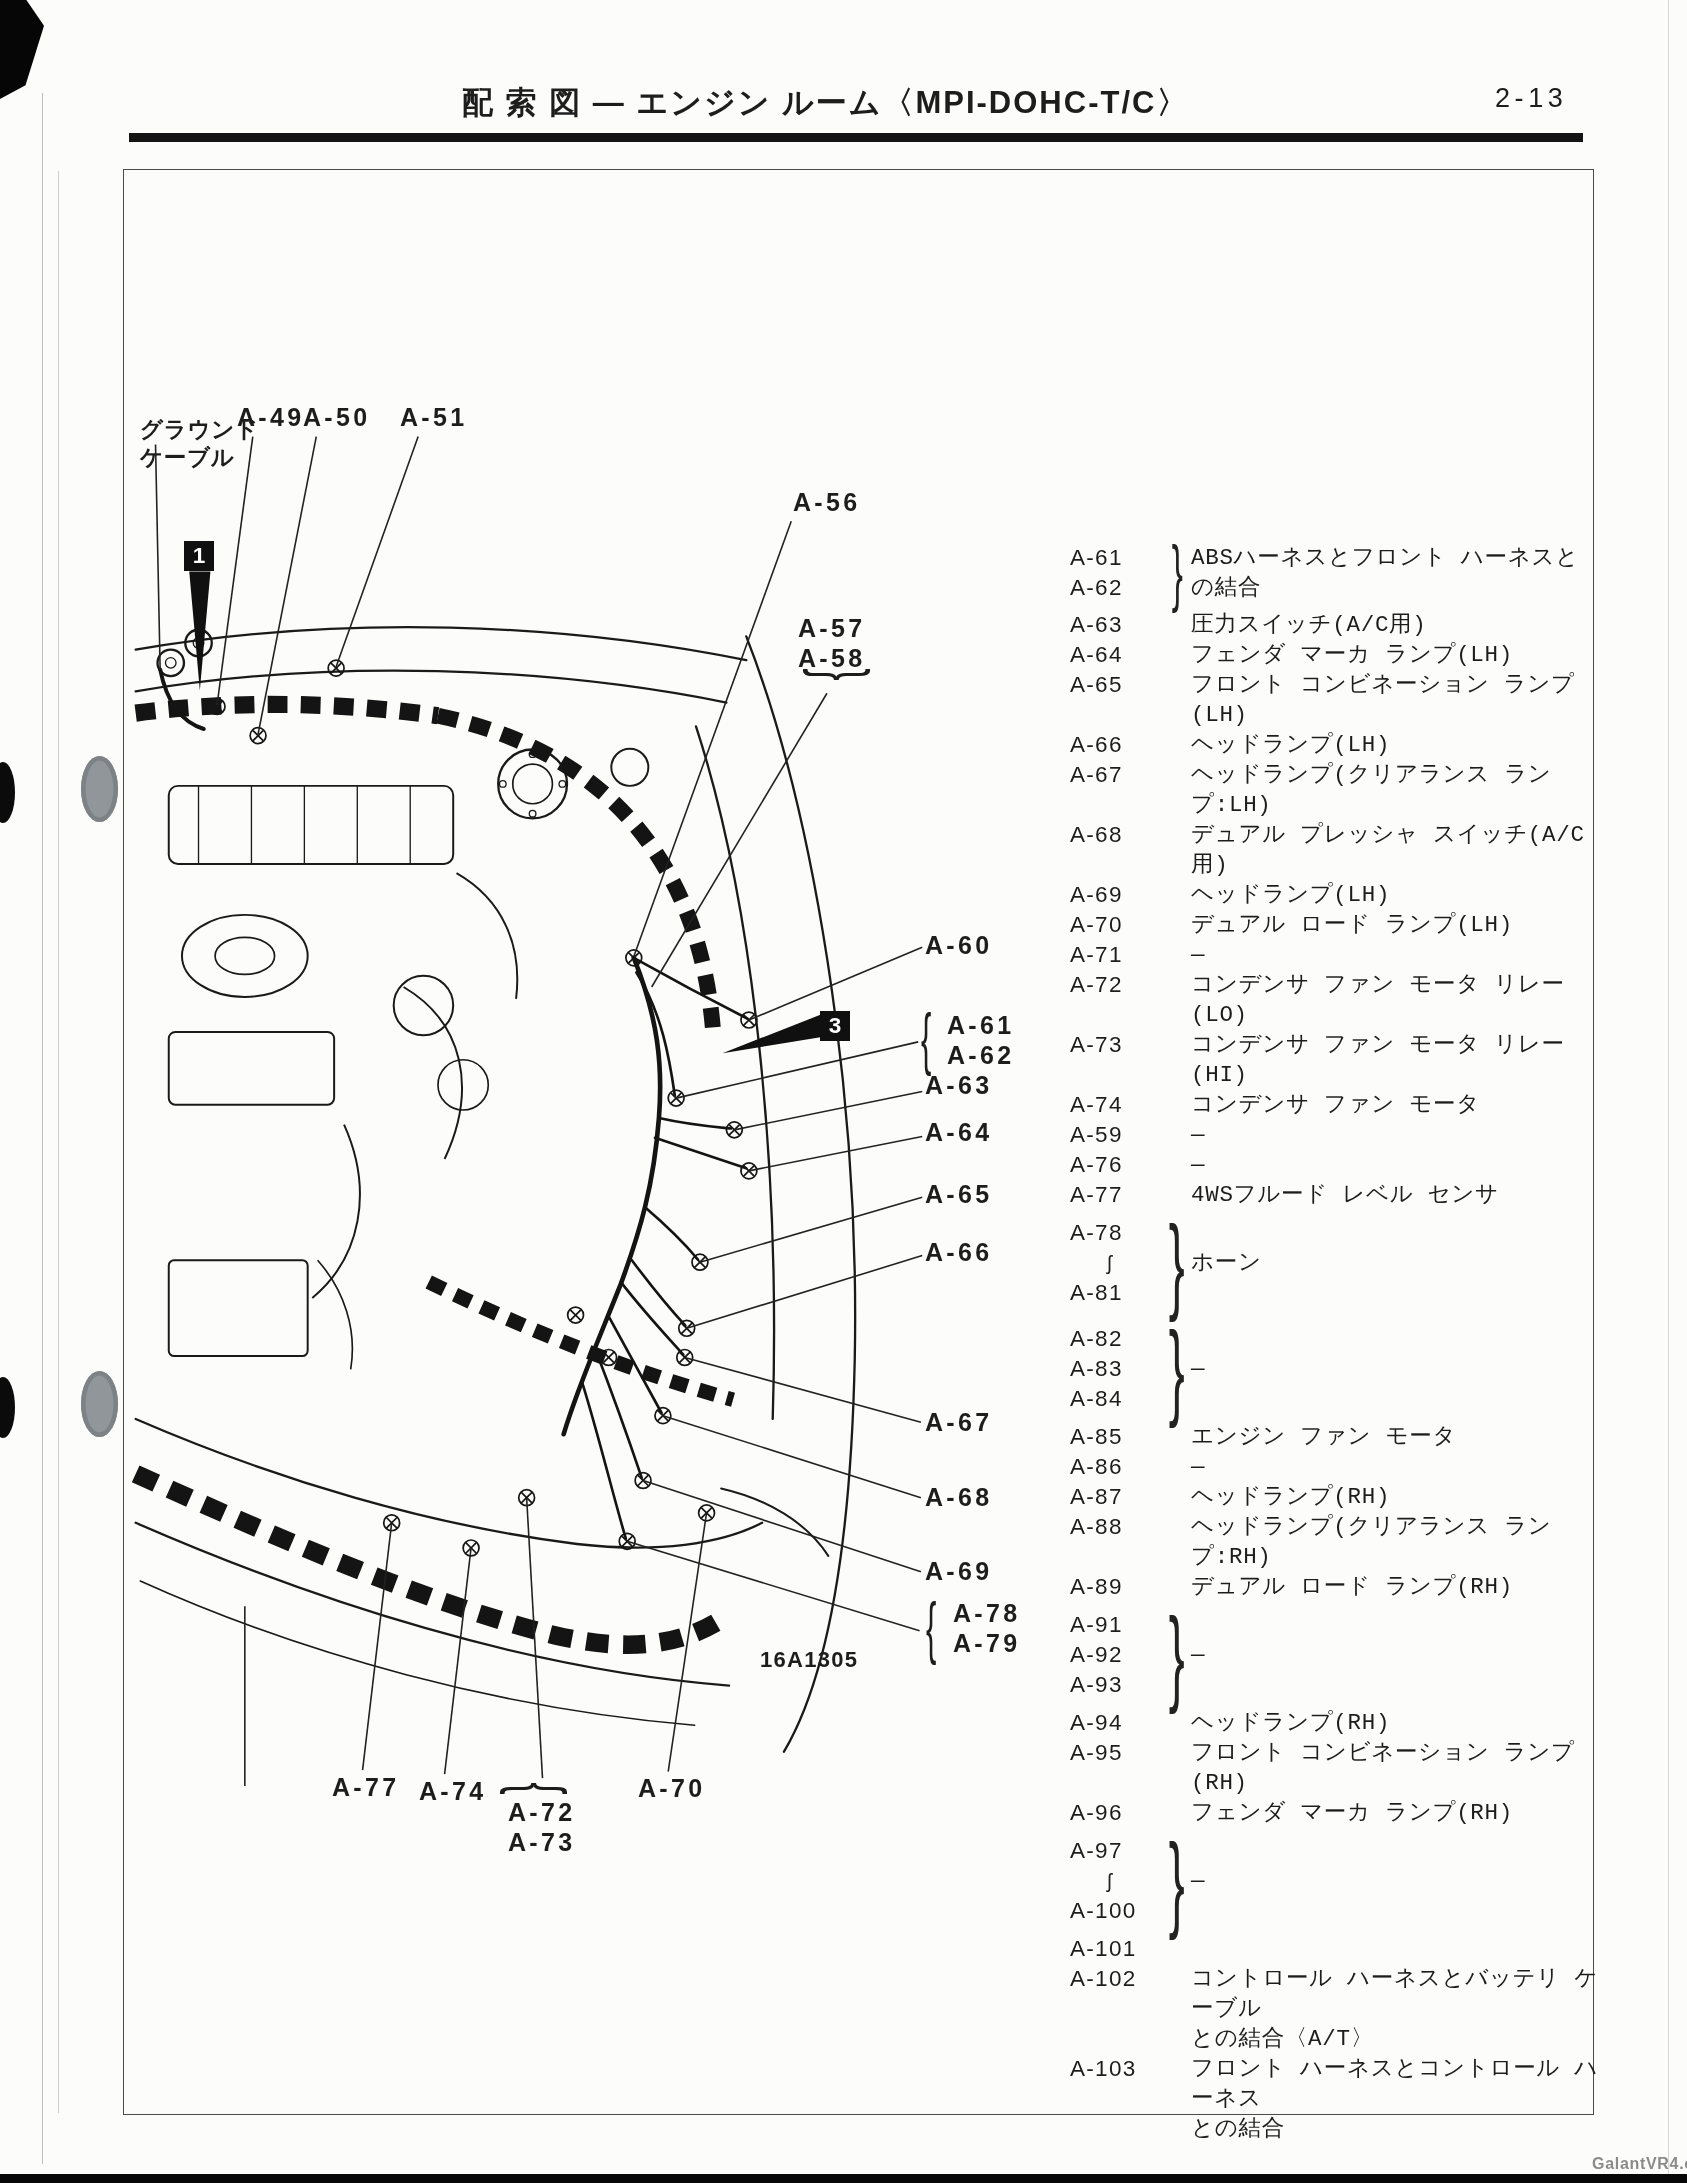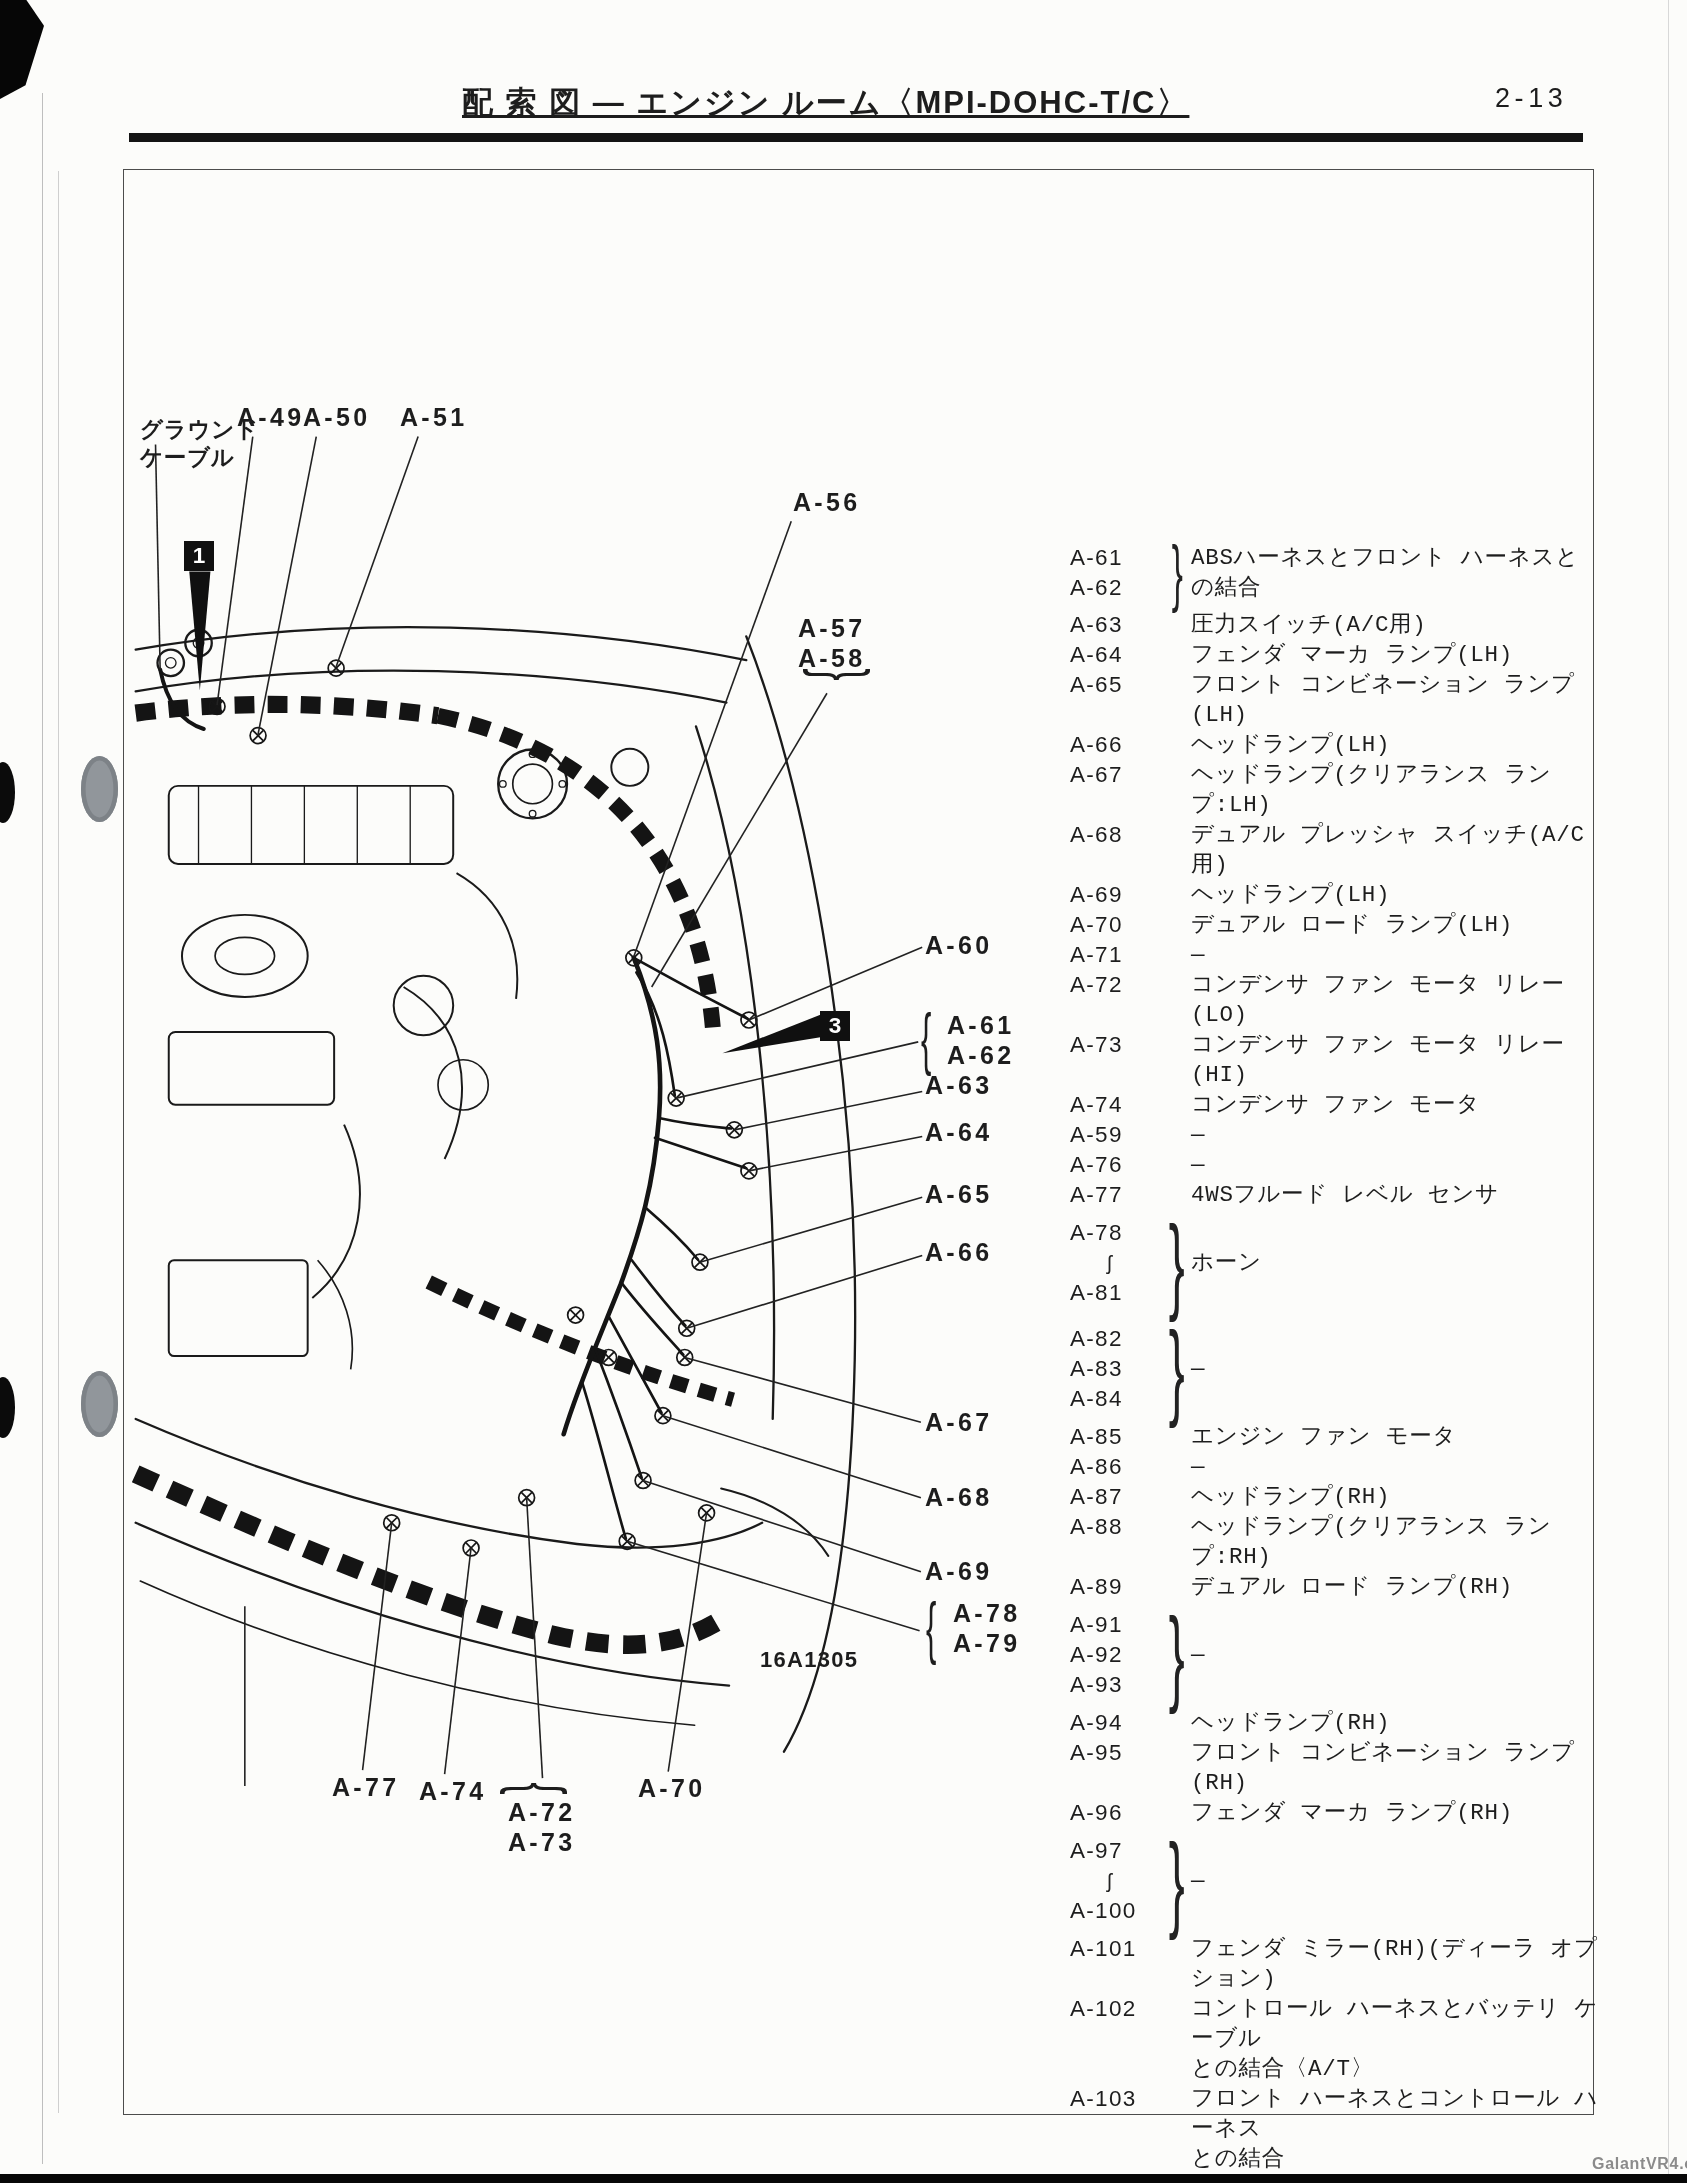--- a/index.html
+++ b/index.html
@@ -1,20 +1,20 @@
 <!DOCTYPE html>
 <html style="font-size:10.6px"><head>
 <meta charset="utf-8">
 <style>
   html,body{margin:0;padding:0;background:#6e6e6e;}
   #page{position:relative;width:1687px;height:2183px;background:#fcfcfa;overflow:hidden;
         font-family:"Liberation Sans","DejaVu Sans",sans-serif;color:#1d1d1d;}
   .abs{position:absolute;}
   
-  #title{left:462px;top:82px;font-size:31px;font-weight:700;letter-spacing:2px;text-decoration:underline;}
+  #title{left:462px;top:82px;font-size:31px;font-weight:700;letter-spacing:2px;}
   #pagenum{left:1495px;top:83px;font-size:27px;font-weight:400;letter-spacing:4.6px;}
   #rule{left:129px;top:133px;width:1454px;height:8.6px;background:#141414;}
   #frame{left:123px;top:169px;width:1469px;height:1944px;border:1.3px solid #4c4c4c;}
   
   .callout{font-size:25px;font-weight:700;letter-spacing:3.3px;line-height:30px;white-space:pre-line;}
   .callout.small{font-size:22.5px;letter-spacing:0.7px;line-height:28.4px;margin-top:35px;}
   .cbrace{font-size:69px;line-height:64px;font-weight:300;transform:scaleX(.45);transform-origin:left top;}
   .hbrace{width:73px;height:73px;display:flex;align-items:center;justify-content:center;}
   .hbrace span{font-size:73px;line-height:1;font-weight:300;display:block;}
   .hbrace.under span{transform:scaleY(.5) rotate(-90deg);}
@@ -458,21 +458,20 @@
         <div class="lg-brace b3">
           <span>}</span>
         </div>
         <div class="lg-desc">—</div>
       </div>
       <div class="lg-row">
         <div class="lg-codes">
           <div class="lg-code">A-101</div>
         </div>
         <div class="lg-spacer"></div>
-        <div class="lg-desc">フェンダ ミラー(RH)(ディーラ オプション)</div>
       </div>
       <div class="lg-row">
         <div class="lg-codes">
           <div class="lg-code">A-102</div>
         </div>
         <div class="lg-spacer"></div>
         <div class="lg-desc">コントロール ハーネスとバッテリ ケーブル
 との結合〈A/T〉</div>
       </div>
       <div class="lg-row">

